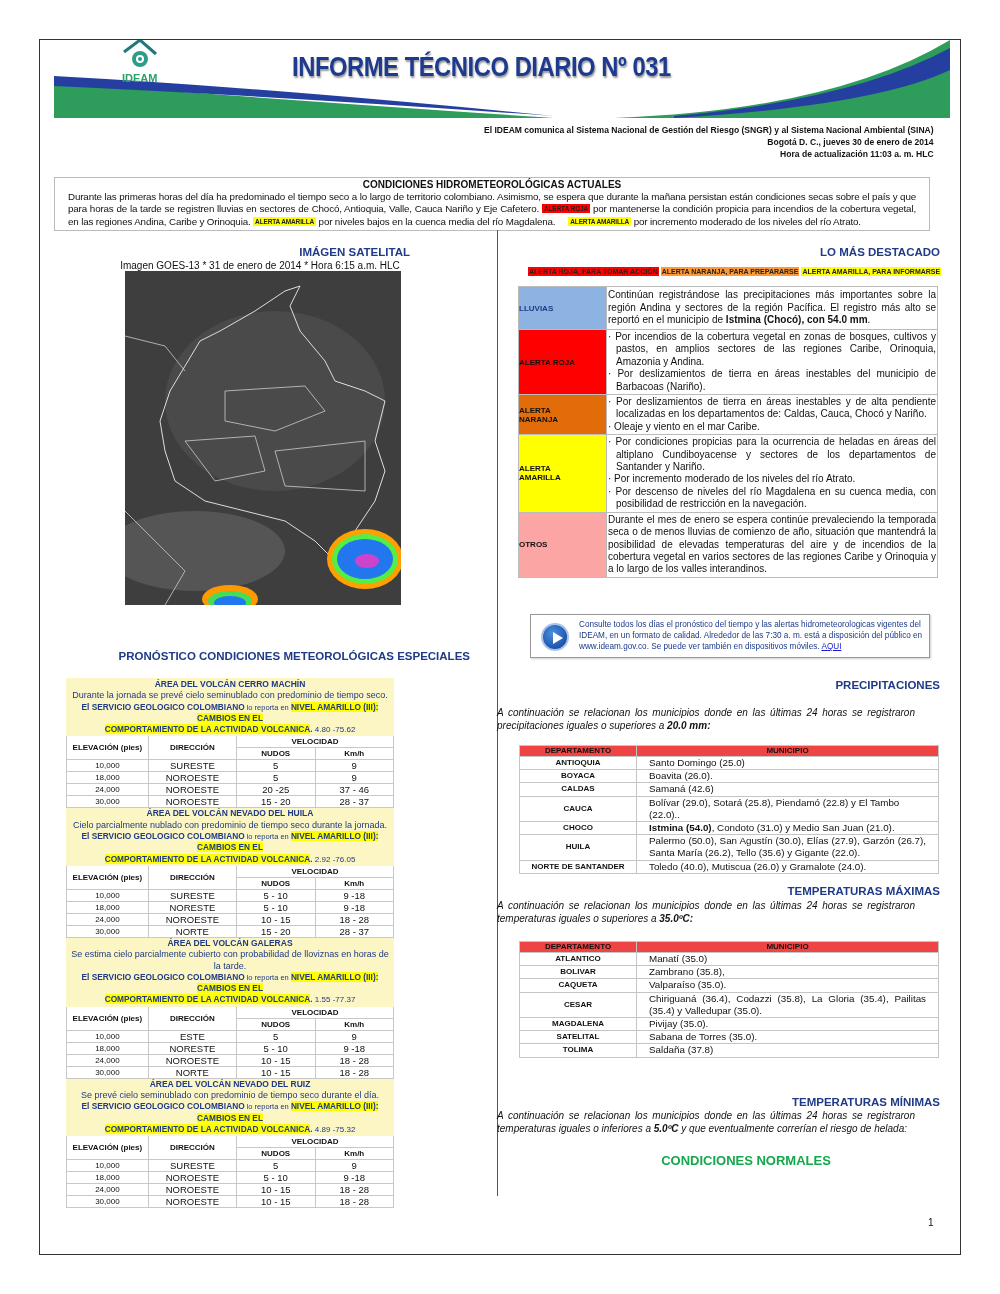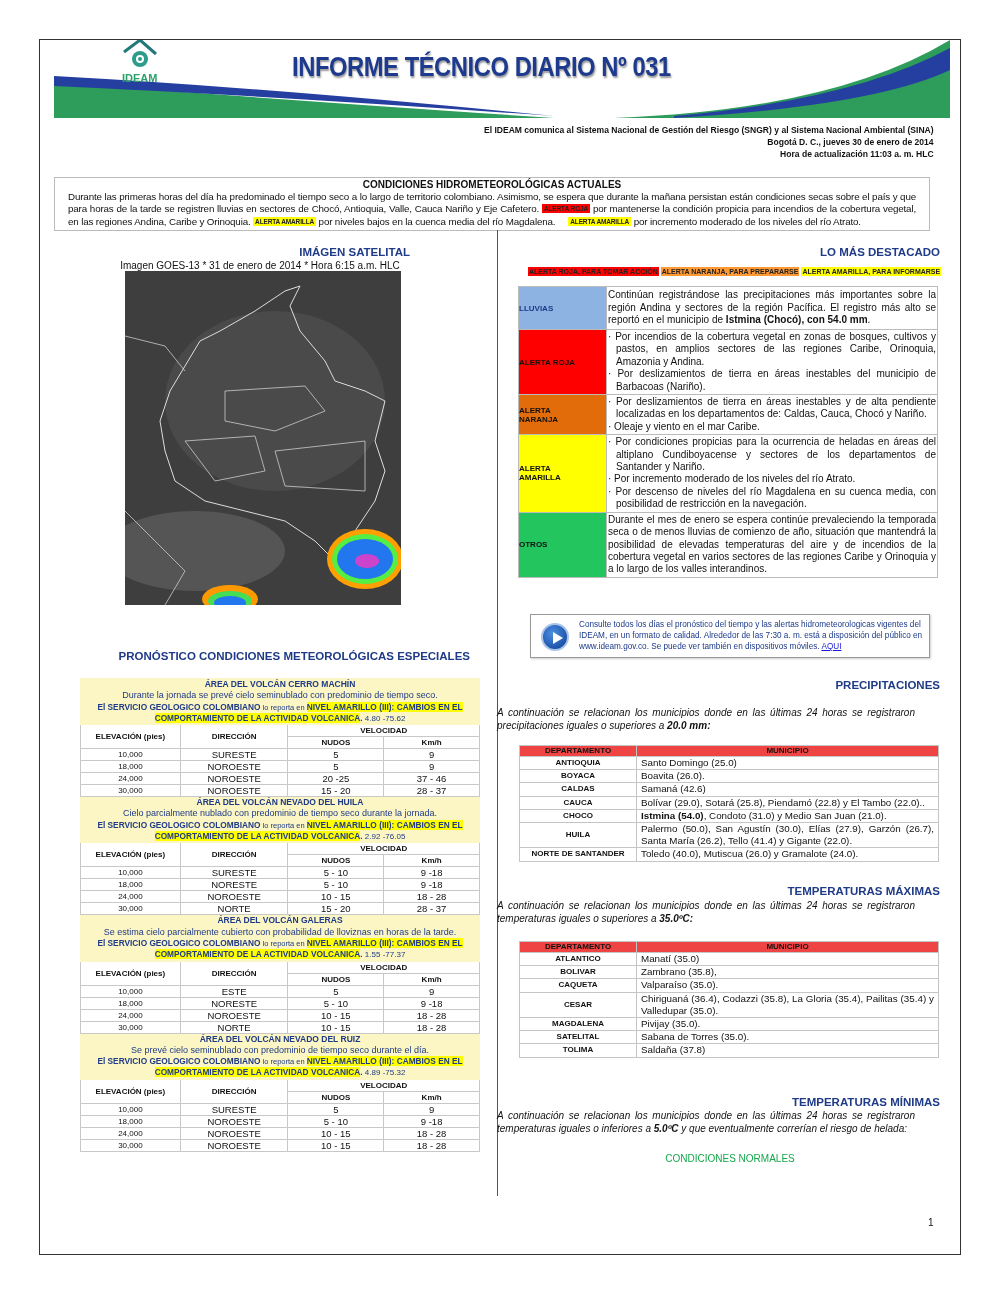--- a/index.html
+++ b/index.html
@@ -41,40 +41,40 @@
   .dest li { padding-left: 8px; text-indent: -8px; }
   .dest li::before { content: "· "; }
 
   .consult { position: absolute; left: 530px; top: 614px; width: 400px; height: 44px; border: 1px solid #999; box-shadow: 1px 1px 2px #ccc; }
   .play { position: absolute; left: 10px; top: 8px; width: 28px; height: 28px; border-radius: 50%; background: radial-gradient(circle at 40% 35%, #4a8fe0, #0d3c96); border: 2px solid #aac4e8; }
   .play::after { content: ""; position: absolute; left: 10px; top: 7px; border-left: 10px solid #fff; border-top: 6px solid transparent; border-bottom: 6px solid transparent; }
   .consult-text { position: absolute; left: 48px; top: 4px; width: 346px; font-size: 8.2px; line-height: 11px; color: #1c3a8a; }
   .consult-text a { color: #1a1ad6; text-decoration: underline; }
 
   
-  .volc { position: absolute; left: 80px; top: 678px; width: 400px; font-size: 9.5px; }
+  .volc { position: absolute; left: 66px; top: 678px; width: 328px; font-size: 9.5px; }
   .volc td { border: 1px solid #c8c8c8; text-align: center; line-height: 11px; }
   .volc .vhead td { background: #fbf6c4; color: #1f3a87; border-color: #fbf6c4; line-height: 11.3px; }
   .volc .vname { font-weight: bold; font-size: 8.5px; }
   .volc .vdesc { font-size: 9px; }
   .volc .sgc { font-weight: bold; font-size: 8.3px; }
   .volc .sgc small { font-weight: normal; font-size: 7.5px; }
   .volc .hl { background: #ffff00; }
   .volc .coords { font-size: 8px; font-weight: normal; }
   .volc .colh { font-weight: bold; font-size: 8px; }
   .volc .elev { font-size: 8px; }
 
   
   .para { position: absolute; left: 497px; width: 418px; font-size: 10px; line-height: 12.6px; text-align: justify; font-style: italic; }
   .dtab { position: absolute; left: 519px; width: 420px; font-size: 9.8px; }
   .dtab td { border: 1px solid #c5c5c5; line-height: 12.2px; }
   .dtab .th td { background: #ef4444; font-weight: bold; font-size: 8px; text-align: center; line-height: 10px; }
   .dtab .dep { width: 117px; text-align: center; font-weight: bold; font-size: 8px; }
-  .dtab .mun { padding: 0 4px; }
-  .green-title { position: absolute; left: 520px; top: 1153px; width: 420px; text-align: center; color: #14a84b; font-weight: normal; font-size: 10px; }
+  .dtab .mun { padding: 0 12px; }
+  .green-title { position: absolute; left: 536px; top: 1153px; width: 420px; text-align: center; color: #14a84b; font-weight: bold; font-size: 13px; }
   .pagenum { position: absolute; left: 928px; top: 1217px; font-size: 10px; }
 </style>
 </head>
 <body>
 
 <div class="page"></div>
 
 <div class="banner">
   <svg width="896" height="78" viewBox="0 0 896 78">
     <path d="M0 42 Q200 58 500 78 L0 78 Z" fill="#2e9c5a"></path>
@@ -171,21 +171,21 @@
     <td class="lab" style="background:#ffff00;"><span style="display:inline-block;width:55px;">ALERTA AMARILLA</span></td>
     <td class="txt">
           <ul>
       <li>Por condiciones propicias para la ocurrencia de heladas en áreas del altiplano Cundiboyacense y sectores de los departamentos de Santander y Nariño.</li>
       <li>Por incremento moderado de los niveles del río Atrato.</li>
       <li>Por descenso de niveles del río Magdalena en su cuenca media, con posibilidad de restricción en la navegación.</li>
     </ul>
         </td>
   </tr>
   <tr>
-    <td class="lab" style="background:#22c55e;">OTROS</td>
+    <td class="lab" style="background:#fca5a5;">OTROS</td>
     <td class="txt">Durante el mes de enero se espera continúe prevaleciendo la temporada seca o de menos lluvias de comienzo de año, situación que mantendrá la posibilidad de elevadas temperaturas del aire y de incendios de la cobertura vegetal en varios sectores de las regiones Caribe y Orinoquia y a lo largo de los valles interandinos.</td>
   </tr>
 </tbody>
   </table>
 
 <div class="consult">
   <div class="play"></div>
   <div class="consult-text">
     <span>Consulte todos los días el pronóstico del tiempo y las alertas hidrometeorologicas vigentes del IDEAM, en un formato de calidad. Alrededor de las 7:30 a. m. está a disposición del público en www.ideam.gov.co. Se puede ver también en dispositivos móviles. </span><a>AQUI</a>
   </div>
@@ -393,21 +393,21 @@
   <tr>
         <td class="dep">CAUCA</td>
         <td class="mun">Bolívar (29.0), Sotará (25.8), Piendamó (22.8) y El Tambo (22.0)..</td>
       </tr>
   <tr>
         <td class="dep">CHOCO</td>
         <td class="mun"><b>Istmina (54.0)</b><span>, Condoto (31.0) y Medio San Juan (21.0).</span></td>
       </tr>
   <tr>
         <td class="dep">HUILA</td>
-        <td class="mun" style="text-align:justify;">Palermo (50.0), San Agustín (30.0), Elías (27.9), Garzón (26.7), Santa María (26.2), Tello (41.4) y Gigante (22.0).</td>
+        <td class="mun" style="text-align:justify;">Palermo (50.0), San Agustín (30.0), Elías (27.9), Garzón (26.7), Santa María (26.2), Tello (35.6) y Gigante (22.0).</td>
       </tr>
   <tr>
         <td class="dep">NORTE DE SANTANDER</td>
         <td class="mun">Toledo (40.0), Mutiscua (26.0) y Gramalote (24.0).</td>
       </tr>
 </tbody>
   </table>
 
 <div class="sec-title" style="left:520px;top:885px;width:420px;">TEMPERATURAS MÁXIMAS</div>
 <div class="para" style="top:900px;">

